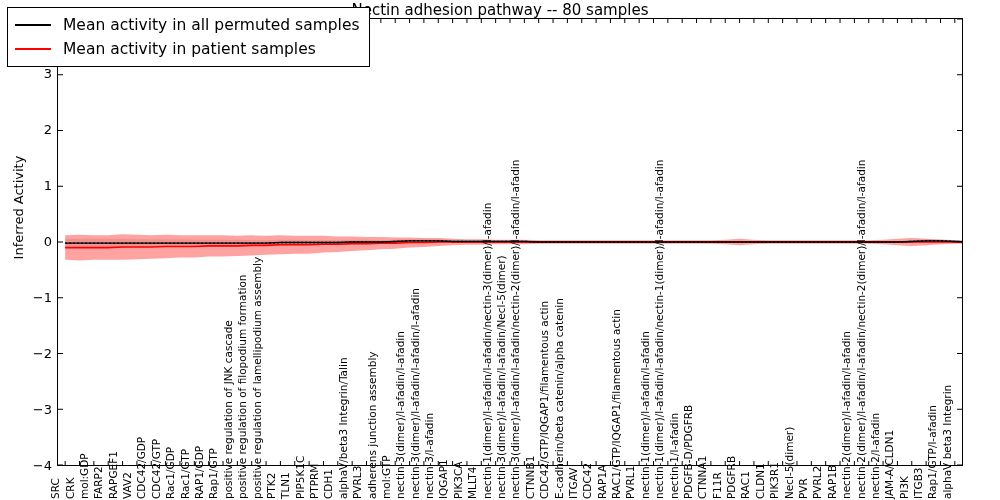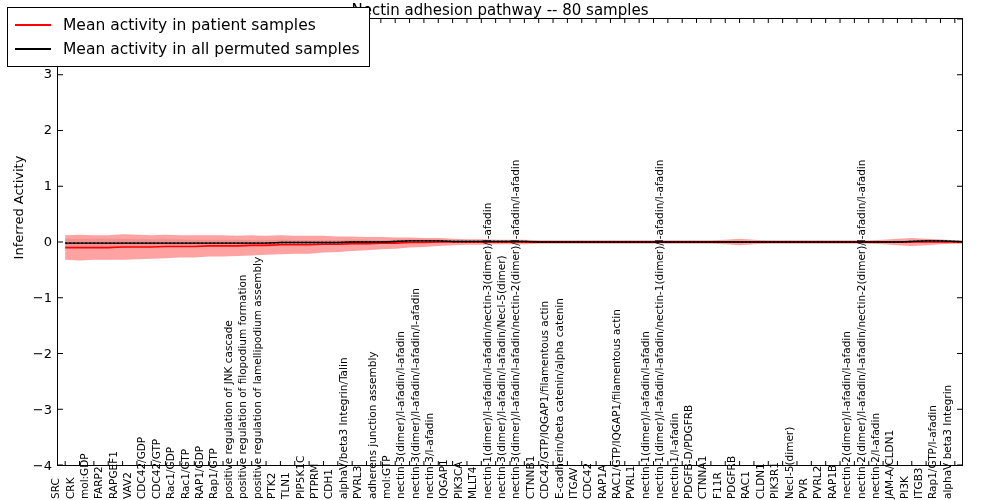--- a/index.html
+++ b/index.html
@@ -278,22 +278,22 @@
       <div class="xtl" style="left: 837.286px;">JAM-A/CLDN1</div>
       <div class="xtl" style="left: 851.667px;">PI3K</div>
       <div class="xtl" style="left: 866.048px;">ITGB3</div>
       <div class="xtl" style="left: 880.429px;">Rap1/GTP/l-afadin</div>
       <div class="xtl" style="left: 894.81px;">alphaV beta3 Integrin</div>
     </div>
 
 
   <div class="legend">
     <div class="legend-row">
+      <span class="legend-swatch"></span>
+      <span class="legend-text">Mean activity in all permuted samples</span>
+    </div>
+    <div class="legend-row">
       <span class="legend-swatch red"></span>
       <span class="legend-text">Mean activity in patient samples</span>
     </div>
-    <div class="legend-row">
-      <span class="legend-swatch"></span>
-      <span class="legend-text">Mean activity in all permuted samples</span>
-    </div>
   </div>
 
 </div>
 
 </body></html>

